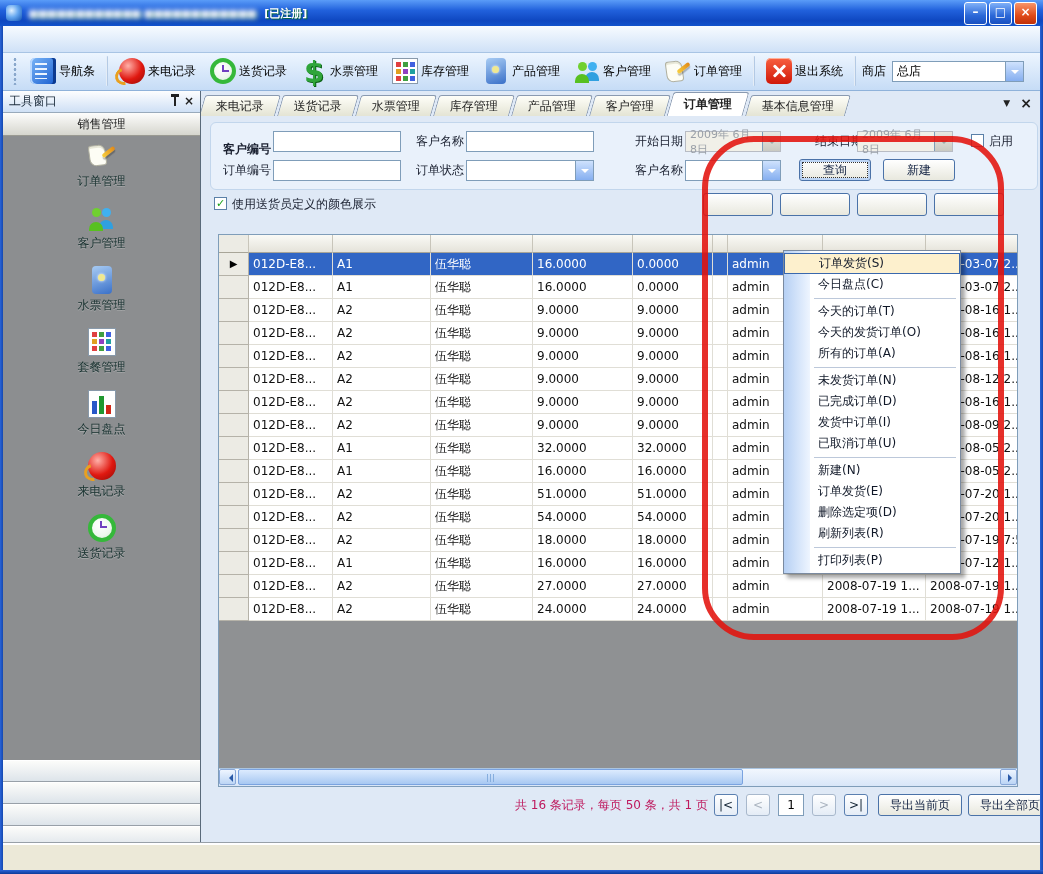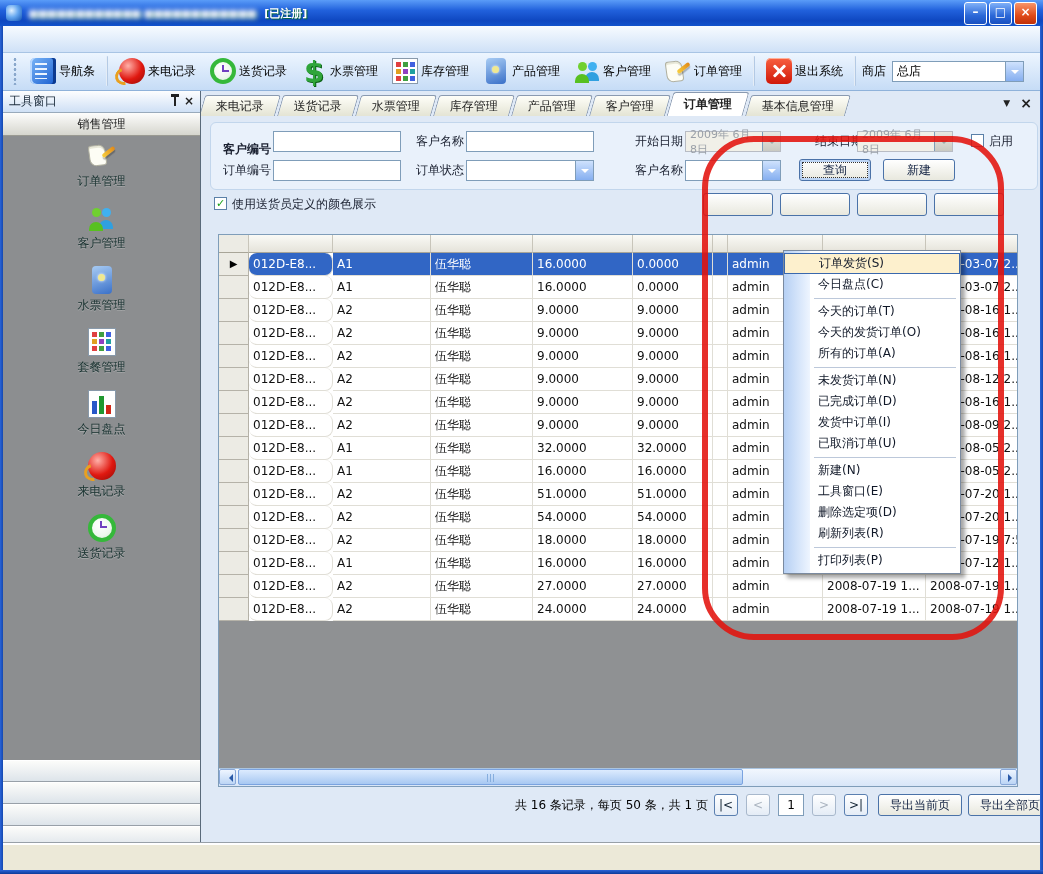--- a/index.html
+++ b/index.html
@@ -96,35 +96,35 @@
   .ghead .hc:nth-child(4){width:102px;}
   .ghead .hc:nth-child(5){width:100px;}
   .ghead .hc:nth-child(6){width:80px;}
   .ghead .hc:nth-child(7){width:15px;}
   .ghead .hc:nth-child(8){width:95px;}
   .ghead .hc:nth-child(9){width:103px;}
   .ghead .hc:nth-child(10){width:93px;}
   .grow{display:flex;height:23px;background:#fff;}
   .gc{box-sizing:border-box;padding:0 4px;line-height:22px;border-right:1px solid #e0ded6;border-bottom:1px solid #e0ded6;white-space:nowrap;overflow:hidden;flex:0 0 auto;color:#111;}
   .c0{width:30px;background:#ecebe4;border-right:1px solid #b5b2a8;border-bottom:1px solid #b5b2a8;text-align:center;color:#000;font-size:10px;}
-  .c1{width:84px;border-radius:8px;} .c2{width:98px;} .c3{width:102px;} .c4{width:100px;} .c5{width:80px;}
+  .c1{width:84px;} .c2{width:98px;} .c3{width:102px;} .c4{width:100px;} .c5{width:80px;}
   .c6{width:15px;} .c7{width:95px;} .c8{width:103px;} .c9{width:93px;}
   .grow.selected .gc{background:#3166c5;color:#fff;}
   .grow.selected .c0{background:#ecebe4;color:#000;}
   
   .hscroll{position:absolute;left:0;right:0;bottom:0;height:17px;background:linear-gradient(#f2f7fe,#d8e6f8);border-top:1px solid #aac4e0;}
   .sarrow{position:absolute;top:0;width:17px;height:16px;background:linear-gradient(#eef5ff,#bcd5f5);border:1px solid #89a8d8;border-radius:2px;box-sizing:border-box;}
   .sarrow.left{left:0;} .sarrow.right{right:0;}
   .sarrow.left::after{content:"";position:absolute;left:5px;top:4px;border:4px solid transparent;border-right-color:#2a5aa8;}
   .sarrow.right::after{content:"";position:absolute;left:7px;top:4px;border:4px solid transparent;border-left-color:#2a5aa8;}
   .sthumb{position:absolute;left:19px;top:0;width:505px;height:16px;background:linear-gradient(#dcebfe,#a7c8f2);border:1px solid #7aa3e0;border-radius:2px;box-sizing:border-box;}
   .sthumb::after{content:"";position:absolute;left:50%;top:4px;width:9px;height:8px;margin-left:-4px;background:repeating-linear-gradient(90deg,#86aede 0 1px,transparent 1px 3px);}
   
   .pager{position:absolute;left:18px;right:2px;top:702px;height:26px;display:flex;align-items:center;}
-  .pg-summary{position:absolute;right:330px;color:#000000;}
+  .pg-summary{position:absolute;right:330px;color:#be185d;}
   .pbtn{position:absolute;width:24px;height:22px;border:1px solid #5a7fb0;border-radius:3px;background:linear-gradient(#ffffff,#e4ecf6);text-align:center;line-height:20px;color:#123;box-sizing:border-box;}
   .pbtn.dim{color:#aab4c0;border-color:#a8b8cc;}
   .pagebox{position:absolute;width:26px;height:22px;background:#fff;border:1px solid #7f9db9;text-align:center;line-height:20px;box-sizing:border-box;}
   .pexport{position:absolute;width:84px;height:22px;border:1px solid #4a72a8;border-radius:3px;background:linear-gradient(#ffffff,#e8e8de);text-align:center;line-height:20px;box-sizing:border-box;color:#102040;}
   
   .statusbar{position:absolute;left:3px;right:3px;bottom:4px;height:26px;background:#ece9d8;border-top:1px solid #fff;box-shadow:inset 0 1px 0 #fff,0 -1px 0 #98a0a8;display:flex;align-items:center;padding:0 6px;z-index:6;}
   .seg{padding:0 10px;border-right:1px solid #a0a090;white-space:nowrap;color:#111;}
   .seg:last-child{border-right:none;}
   
   .ctxmenu{position:absolute;left:783px;top:250px;width:176px;background:#fff;border:1px solid #7a8aa0;box-shadow:4px 4px 4px rgba(0,0,0,.35);z-index:50;padding:2px 0;}
@@ -590,21 +590,21 @@
       <div class="mi">
         <span>已取消订单(U)</span>
       </div>
       <div class="mi sep">
         <span></span>
       </div>
       <div class="mi">
         <span>新建(N)</span>
       </div>
       <div class="mi">
-        <span>工具窗口(E)</span>
+        <span>订单发货(E)</span>
       </div>
       <div class="mi">
         <span>删除选定项(D)</span>
       </div>
       <div class="mi">
         <span>刷新列表(R)</span>
       </div>
       <div class="mi sep">
         <span></span>
       </div>

